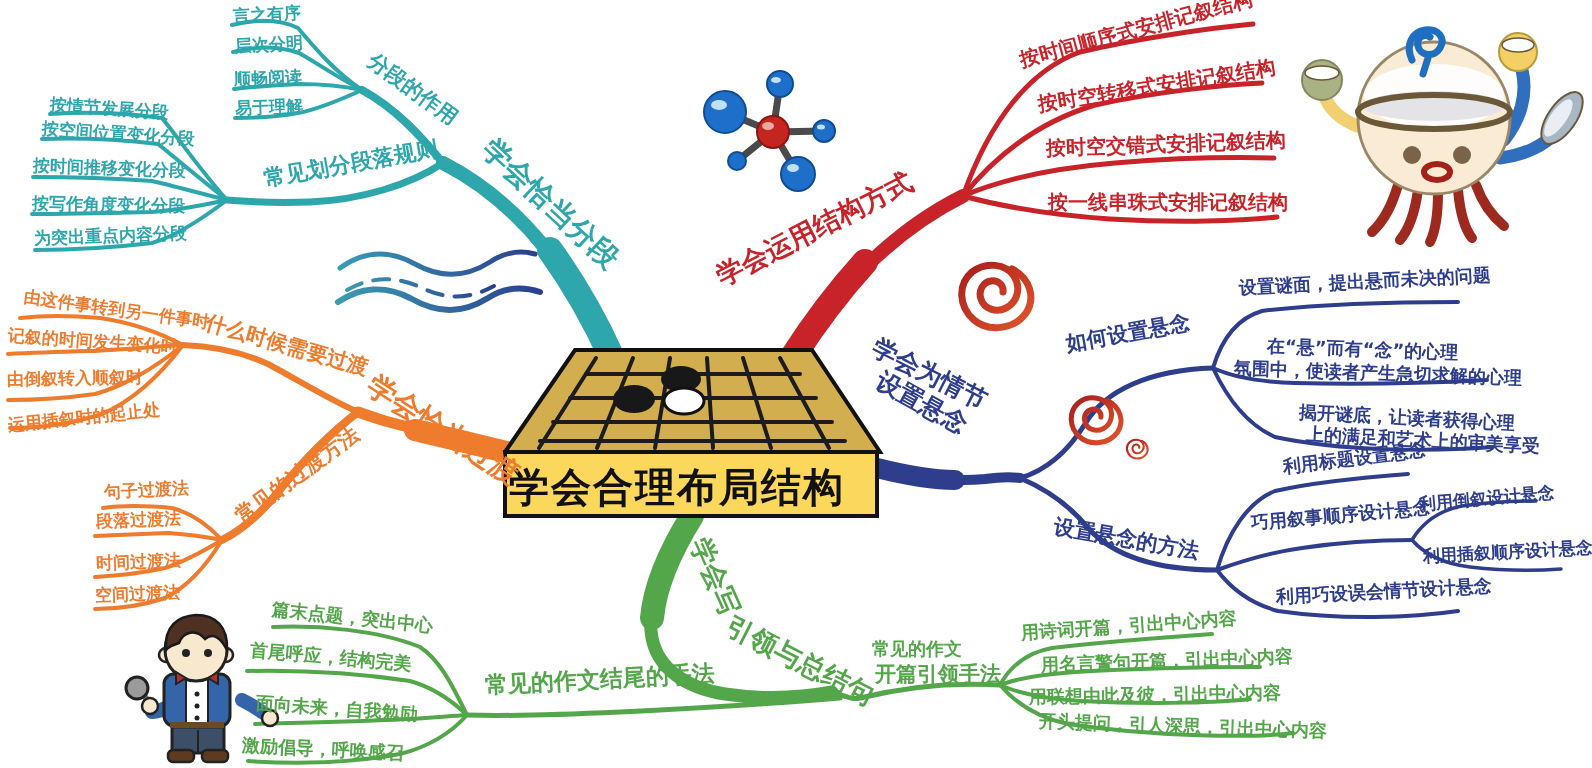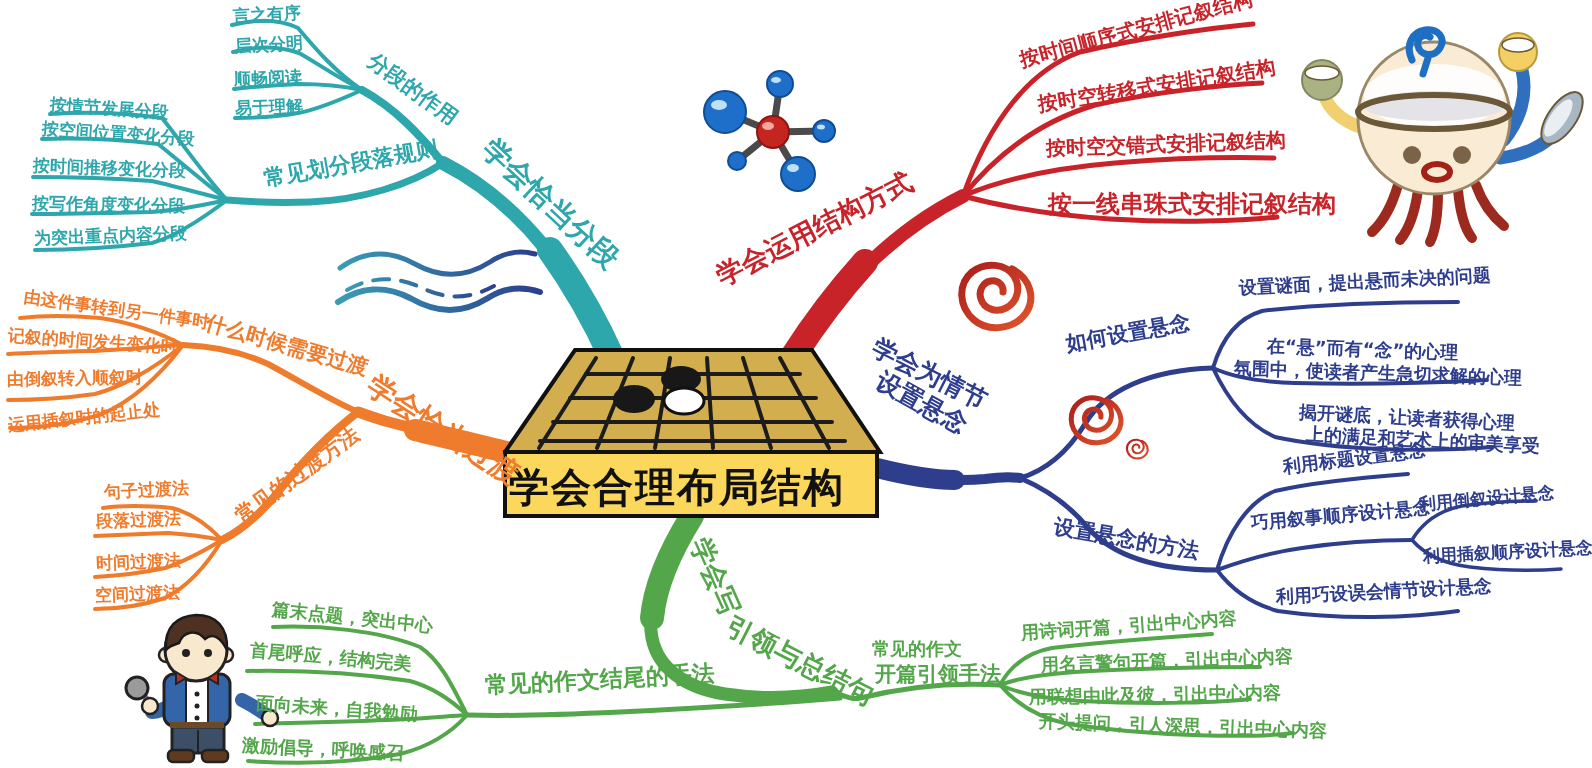--- a/index.html
+++ b/index.html
@@ -219,21 +219,21 @@
   <div class="t teal" style="left:50px;top:96px;font-size:17px;transform:rotate(4deg)">按情节发展分段</div>
   <div class="t teal" style="left:42px;top:120px;font-size:17px;transform:rotate(4deg)">按空间位置变化分段</div>
   <div class="t teal" style="left:33px;top:157px;font-size:17px;transform:rotate(2deg)">按时间推移变化分段</div>
   <div class="t teal" style="left:32px;top:195px;font-size:17px;transform:rotate(1deg)">按写作角度变化分段</div>
   <div class="t teal" style="left:34px;top:230px;font-size:17px;transform:rotate(-2deg)">为突出重点内容分段</div>
 
   <div class="t red" style="left:718px;top:264px;font-size:27px;transform:rotate(-27deg)">学会运用结构方式</div>
   <div class="t red" style="left:1020px;top:50px;font-size:20px;transform:rotate(-15deg)">按时间顺序式安排记叙结构</div>
   <div class="t red" style="left:1038px;top:94px;font-size:20px;transform:rotate(-9deg)">按时空转移式安排记叙结构</div>
   <div class="t red" style="left:1046px;top:138px;font-size:20px;transform:rotate(-2deg)">按时空交错式安排记叙结构</div>
-  <div class="t red" style="left:1048px;top:192px;font-size:24px">按一线串珠式安排记叙结构</div>
+  <div class="t red" style="left:1048px;top:192px;font-size:20px">按一线串珠式安排记叙结构</div>
 
   <div class="t orange" style="left:370px;top:368px;font-size:29px;transform:rotate(33deg)">学会恰当过渡</div>
   <div class="t orange" style="left:206px;top:312px;font-size:21px;transform:rotate(16deg)">什么时候需要过渡</div>
   <div class="t orange" style="left:24px;top:288px;font-size:17px;transform:rotate(8deg)">由这件事转到另一件事时</div>
   <div class="t orange" style="left:8px;top:327px;font-size:17px;transform:rotate(4deg)">记叙的时间发生变化时</div>
   <div class="t orange" style="left:7px;top:371px;font-size:17px;transform:rotate(-1deg)">由倒叙转入顺叙时</div>
   <div class="t orange" style="left:8px;top:417px;font-size:17px;transform:rotate(-6deg)">运用插叙时的起止处</div>
   <div class="t orange" style="left:238px;top:508px;font-size:21px;transform:rotate(-36deg)">常见的过渡方法</div>
   <div class="t orange" style="left:104px;top:484px;font-size:17px;transform:rotate(-3deg)">句子过渡法</div>
   <div class="t orange" style="left:96px;top:513px;font-size:17px;transform:rotate(-2deg)">段落过渡法</div>

